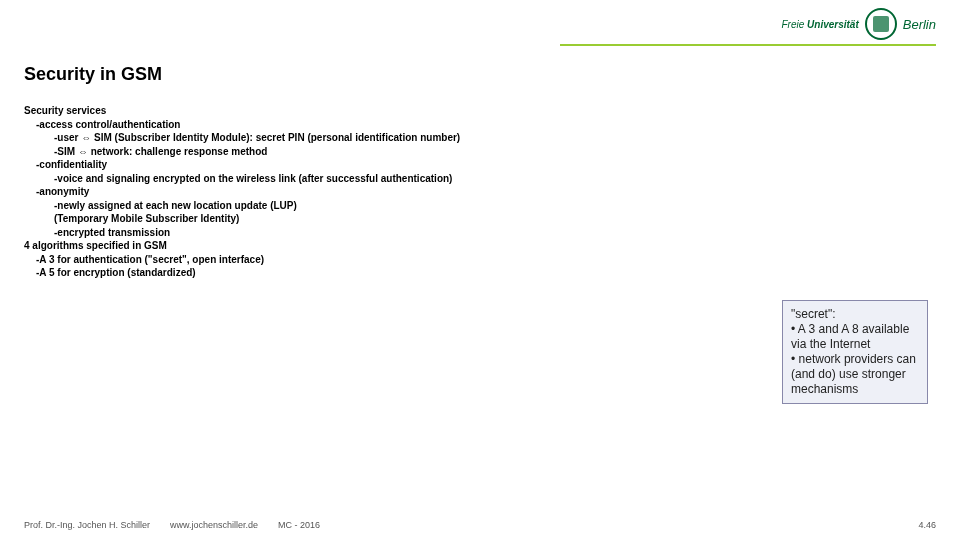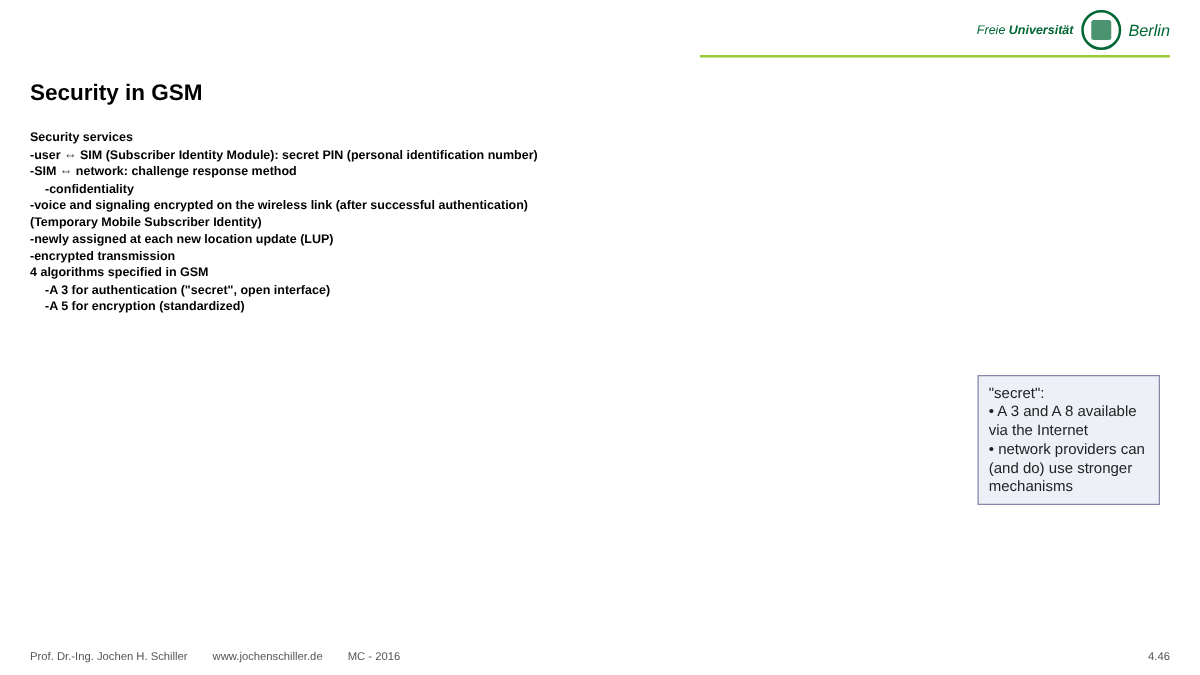--- a/index.html
+++ b/index.html
@@ -13,21 +13,21 @@
   .seal { width: 32px; height: 32px; border: 2px solid #006633; border-radius: 50%; display: flex; align-items: center; justify-content: center; position: relative; }
   .seal-inner { width: 16px; height: 16px; background: #006633; border-radius: 2px; opacity: .7; }
   .berlin { font-size: 13px; font-style: italic; color: #006633; margin-left: 6px; }
   .rule { position: absolute; top: 44px; left: 560px; right: 24px; height: 2px; background: #99cc33; }
 
   .title { position: absolute; top: 64px; left: 24px; font-size: 18px; font-weight: bold; color: #000; }
 
   .body { position: absolute; top: 104px; left: 24px; right: 24px; font-size: 10px; line-height: 1.35; }
   .l0 { font-weight: bold; margin-left: 0; }
   .l1 { font-weight: bold; margin-left: 12px; }
-  .l2 { font-weight: bold; }
+  .l2 { font-weight: bold; margin-left: 30px; }
 
   .note-box {
     position: absolute; right: 32px; top: 300px; width: 146px;
     border: 1px solid #8888aa; background: #eef0f7;
     font-size: 12px; font-family: Arial, sans-serif;
     padding: 6px 8px; line-height: 1.25; color: #222;
   }
 
   .footer { position: absolute; left: 24px; right: 24px; bottom: 10px; display: flex; align-items: center; font-size: 9px; color: #555; }
   .footer .sep { margin: 0 10px; }
@@ -47,26 +47,28 @@
         <span class="seal-inner"></span>
       </span>
     <span class="berlin">Berlin</span>
   </div>
   <div class="rule"></div>
 
   <div class="title">Security in GSM</div>
 
   <div class="body" id="body-lines">
       <div class="l0">Security services</div>
+      <div class="l1">-access control/authentication</div>
       <div class="l2">-user ⇔ SIM (Subscriber Identity Module): secret PIN (personal identification number)</div>
       <div class="l2">-SIM ⇔ network: challenge response method</div>
       <div class="l1">-confidentiality</div>
       <div class="l2">-voice and signaling encrypted on the wireless link (after successful authentication)</div>
+      <div class="l1">-anonymity</div>
+      <div class="l2">-newly assigned at each new location update (LUP)</div>
       <div class="l2"> (Temporary Mobile Subscriber Identity)</div>
-      <div class="l2">-newly assigned at each new location update (LUP)</div>
       <div class="l2">-encrypted transmission</div>
       <div class="l0">4 algorithms specified in GSM</div>
       <div class="l1">-A 3 for authentication ("secret", open interface)</div>
       <div class="l1">-A 5 for encryption (standardized)</div>
     </div>
 
   <div class="note-box">
     <div>"secret":</div>
     <div>• A 3 and A 8 available via the Internet</div>
     <div>• network providers can (and do) use stronger mechanisms</div>

